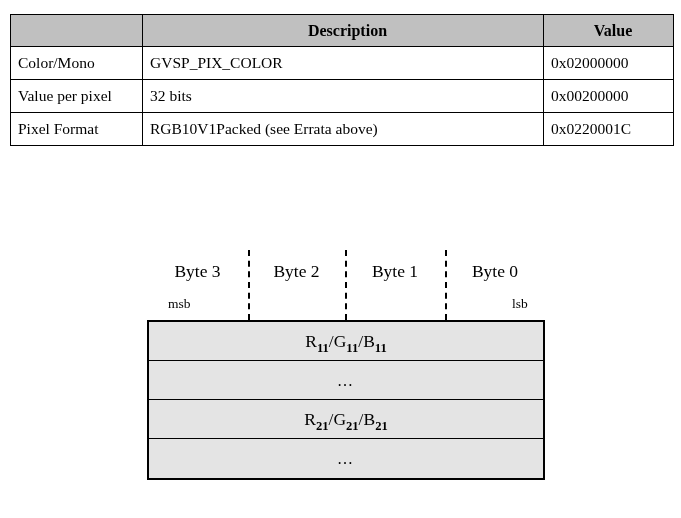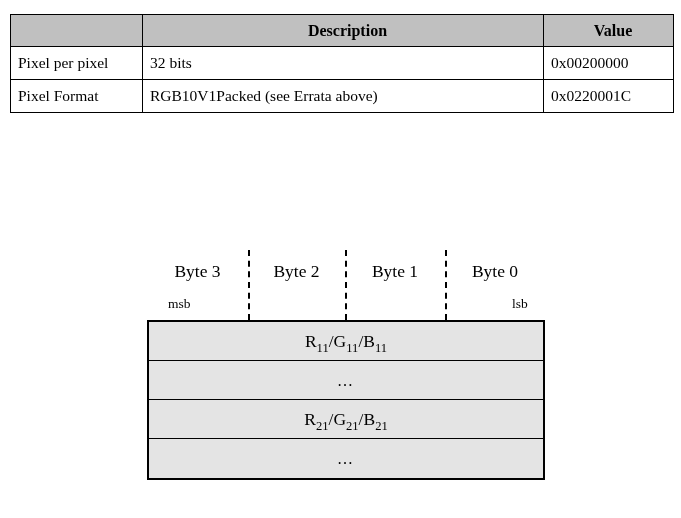--- a/index.html
+++ b/index.html
@@ -99,42 +99,47 @@
   .byte-row{
     height:39px;
     line-height:39px;
     text-align:center;
     font-size:17.5px;
     border-bottom:1.6px solid #000;
     box-sizing:border-box;
     white-space:nowrap;
   }
   .byte-row:last-child{border-bottom:none;}
-  .byte-row sub{font-size:0.72em;line-height:0;}
+  .byte-row sub{font-size:0.72em;line-height:0;font-weight:bold;}
   .ellipsis{font-size:16px;letter-spacing:2px;}
 </style>
 </head>
 <body>
 
 <table class="pf-table">
   <colgroup>
     <col class="col-label">
       <col class="col-desc">
       <col class="col-value">
   </colgroup>
   <thead>
     <tr>
       <th></th>
       <th>Description</th>
       <th>Value</th>
     </tr>
   </thead>
   <tbody>
     <tr>
-      <td class="cell-label">Pixel per pixel</td>
+      <td class="cell-label">Color/Mono</td>
+      <td class="cell-desc">GVSP_PIX_COLOR</td>
+      <td class="cell-value">0x02000000</td>
+    </tr>
+    <tr>
+      <td class="cell-label">Value per pixel</td>
       <td class="cell-desc">32 bits</td>
       <td class="cell-value">0x00200000</td>
     </tr>
     <tr>
       <td class="cell-label">Pixel Format</td>
       <td class="cell-desc">RGB10V1Packed (see Errata above)</td>
       <td class="cell-value">0x0220001C</td>
     </tr>
   </tbody>
 </table>

